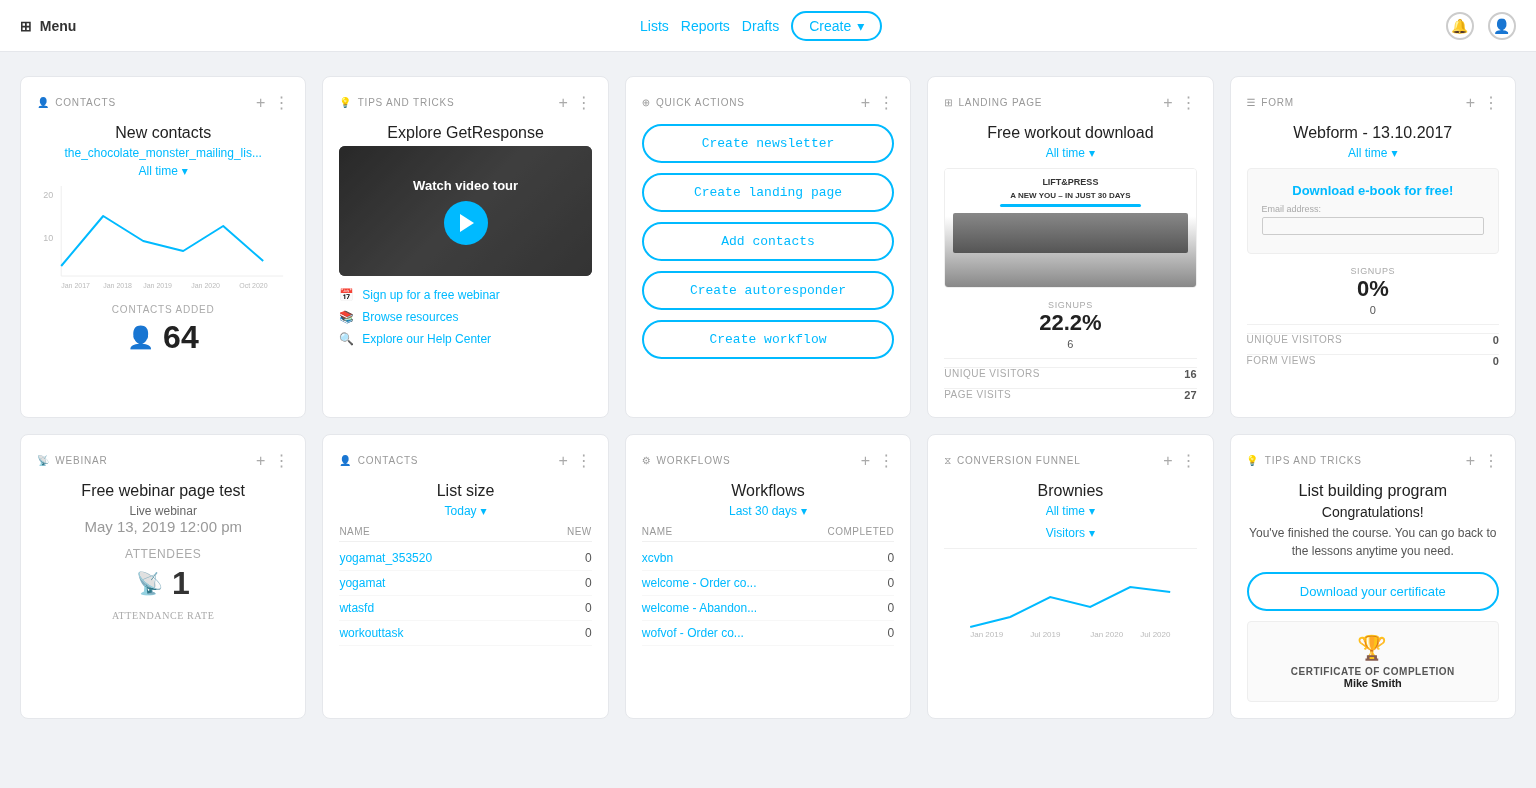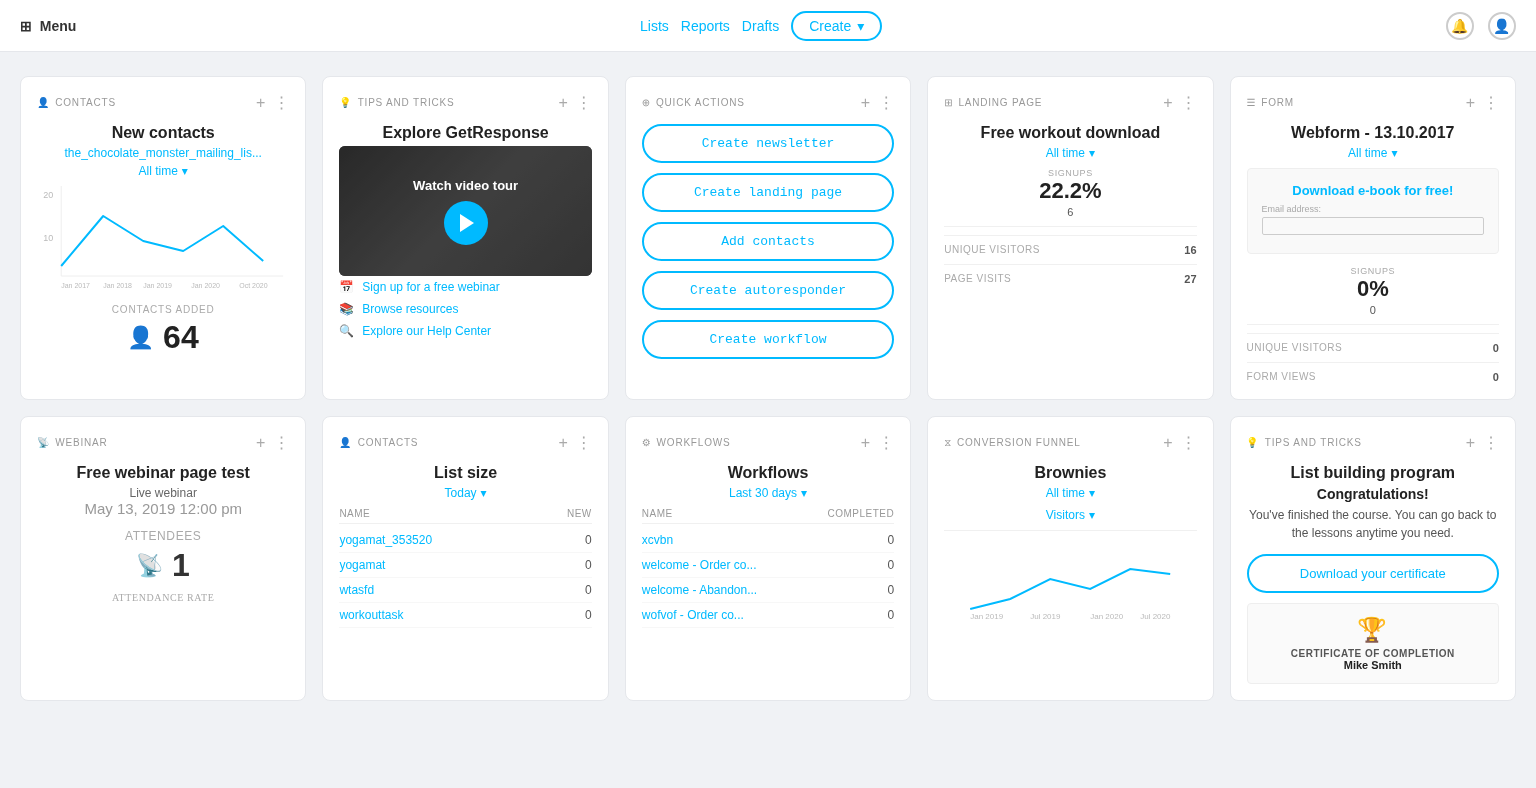--- a/index.html
+++ b/index.html
@@ -102,21 +102,21 @@
     }
     .card-actions {
       display: flex;
       align-items: center;
       gap: 8px;
       color: #aaa;
       font-size: 16px;
     }
     .card-title {
       font-size: 16px;
-      font-weight: 700;
+      font-weight: 400;
       text-align: center;
       margin-bottom: 4px;
       color: #222;
     }
 
     
     .contacts-link { color: #00baff; font-size: 12px; text-align: center; display: block; margin-bottom: 4px; }
     .all-time-dropdown {
       display: flex; align-items: center; justify-content: center; gap: 4px;
       color: #00baff; font-size: 12px; cursor: pointer; margin-bottom: 8px; text-align: center;
@@ -127,21 +127,21 @@
 
     .contacts-added-label {
       text-align: center; font-size: 10px; text-transform: uppercase; letter-spacing: 0.8px; color: #aaa; margin-top: 18px;
     }
     .contacts-count-row {
       display: flex; align-items: center; justify-content: center; gap: 8px; font-size: 32px; font-weight: 700; color: #222; margin-top: 4px;
     }
 
     
     .video-thumb {
-      width: 100%; height: 130px; background: #555; border-radius: 6px; position: relative; overflow: hidden; margin-bottom: 4px;
+      width: 100%; height: 130px; background: #555; border-radius: 6px; position: relative; overflow: hidden; margin-bottom: 12px;
       display: flex; align-items: center; justify-content: center;
     }
     .video-overlay { position: absolute; inset: 0; background: rgba(0,0,0,0.3); display: flex; align-items: center; justify-content: center; flex-direction: column; }
     .play-btn {
       width: 44px; height: 44px; background: #00baff; border-radius: 50%;
       display: flex; align-items: center; justify-content: center; cursor: pointer;
     }
     .play-triangle { width: 0; height: 0; border-left: 14px solid white; border-top: 9px solid transparent; border-bottom: 9px solid transparent; margin-left: 3px; }
     .video-label { color: #fff; font-size: 13px; font-weight: 600; margin-bottom: 8px; }
     .tips-link { display: flex; align-items: center; gap: 8px; color: #00baff; font-size: 12px; cursor: pointer; margin-bottom: 8px; }
@@ -163,21 +163,21 @@
       width: 100%; background: linear-gradient(to bottom, #fff 40%, #888 100%);
       height: 100%; display: flex; flex-direction: column; align-items: center; padding: 8px;
     }
     .lp-logo { font-size: 9px; font-weight: 700; color: #333; margin-bottom: 4px; }
     .lp-headline { font-size: 8px; font-weight: 700; text-align: center; color: #333; margin-bottom: 4px; }
     .lp-bar { width: 60%; height: 3px; background: #00baff; border-radius: 2px; margin-bottom: 6px; }
     .stat-block { text-align: center; flex: 1; }
     .stat-label { font-size: 9px; text-transform: uppercase; letter-spacing: 0.6px; color: #aaa; }
     .stat-value { font-size: 22px; font-weight: 700; color: #222; }
     .stat-sub { font-size: 11px; color: #555; margin-top: 2px; }
-    .metrics-row { display: flex; justify-content: space-between; margin-top: 8px; border-top: 1px solid #f0f0f0; padding-top: 8px; }
+    .metrics-row { display: flex; justify-content: space-between; margin-top: 8px; border-top: 1px solid #f0f0f0; padding-top: 0; }
     .metric-item { font-size: 10px; text-transform: uppercase; letter-spacing: 0.5px; color: #aaa; }
     .metric-val { font-size: 11px; color: #555; font-weight: 600; }
 
     
     .form-preview {
       width: 100%; background: #f9f9f9; border: 1px solid #eee; border-radius: 4px; padding: 14px; margin-bottom: 12px; text-align: center;
     }
     .form-preview-title { font-size: 13px; font-weight: 700; color: #00baff; margin-bottom: 6px; }
     .form-preview-label { font-size: 9px; color: #aaa; margin-bottom: 3px; text-align: left; }
     .form-preview-input { width: 100%; border: 1px solid #ccc; border-radius: 2px; height: 18px; margin-bottom: 4px; }
@@ -349,20 +349,28 @@
         <span style="cursor:pointer">+</span>
         <span style="cursor:pointer">⋮</span>
       </div>
     </div>
     <div class="card-title">Free workout download</div>
     <div class="all-time-dropdown">
       <span>All time</span>
       <span>▾</span>
     </div>
 
+    <div class="lp-img">
+      <div class="lp-img-inner">
+        <div class="lp-logo">LIFT&amp;PRESS</div>
+        <div class="lp-headline">A NEW YOU – IN JUST 30 DAYS</div>
+        <div class="lp-bar"></div>
+        <div style="width:100%;height:40px;background:linear-gradient(to bottom,#888,#555);border-radius:2px;"></div>
+      </div>
+    </div>
 
     <div class="stat-block">
       <div class="stat-label">SIGNUPS</div>
       <div class="stat-value">22.2%</div>
       <div class="stat-sub">6</div>
     </div>
     <hr class="divider">
     <div class="metrics-row">
       <div>
         <div class="metric-item">UNIQUE VISITORS</div>

